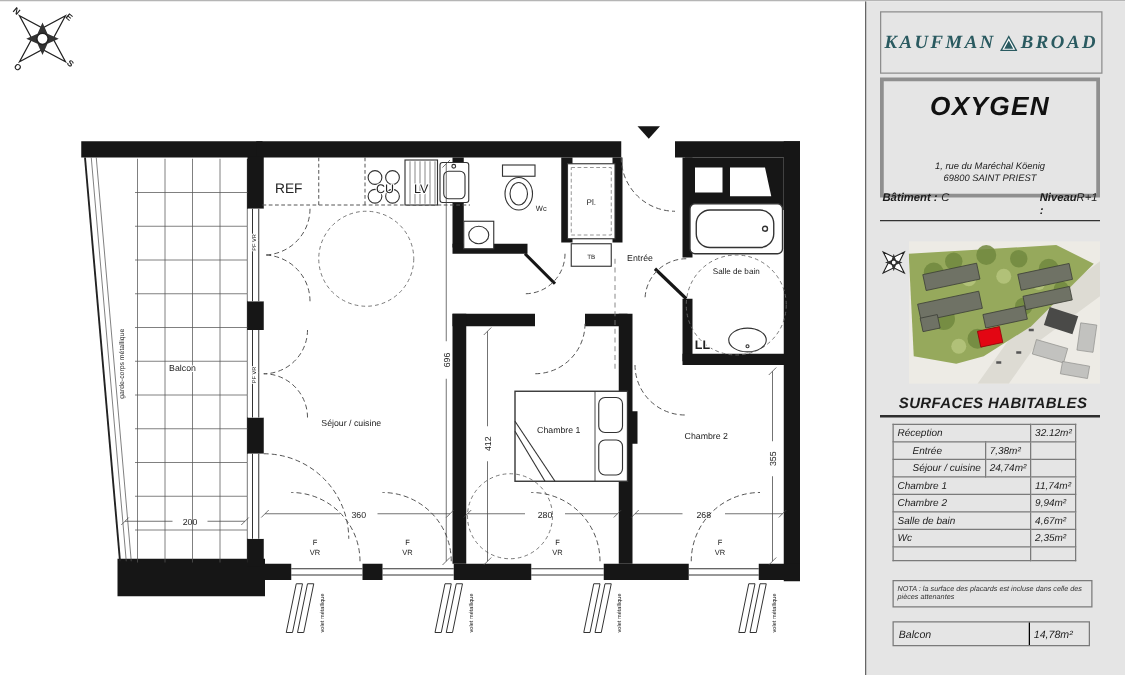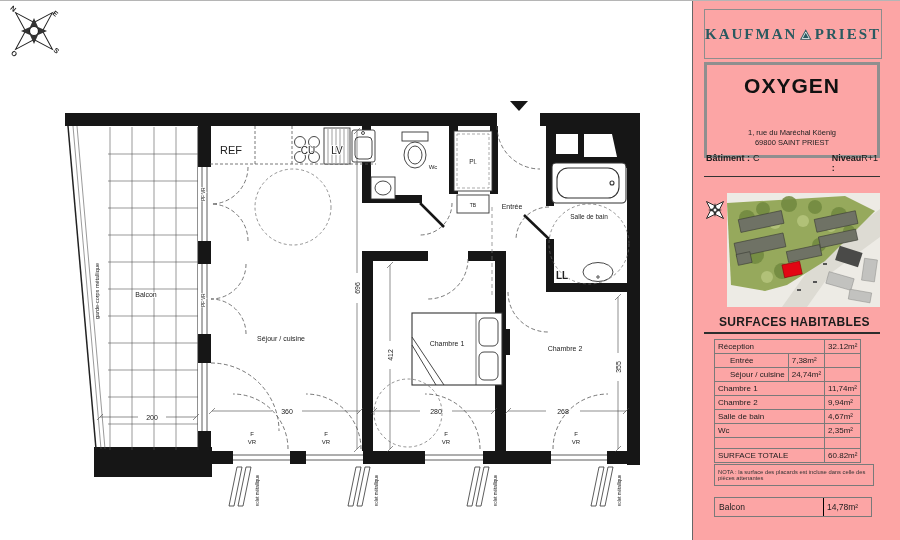--- a/index.html
+++ b/index.html
@@ -3,21 +3,21 @@
 <meta charset="utf-8">
 <style>
   html,body{margin:0;padding:0;background:#fff;}
   .page{position:relative;width:900px;height:540px;background:#ffffff;overflow:hidden;
         font-family:"Liberation Sans",sans-serif;color:#1c1c1c;border-top:1px solid #b5b5b5;box-sizing:border-box;}
   .plan-svg{position:absolute;left:0;top:0;}
   svg{font-family:"Liberation Sans",sans-serif;}
   svg text{fill:#222;}
   .halo{paint-order:stroke;stroke:#ffffff;stroke-width:1.6px;}
   
-  .panel{position:absolute;left:692px;top:0;width:208px;height:540px;border-left:1px solid #666;background:#fca5a5;}
+  .panel{position:absolute;left:692px;top:0;width:208px;height:540px;border-left:1px solid #666;background:#e5e5e5;font-style:italic;}
   .logo-box{position:absolute;left:11px;top:8px;width:176px;height:48px;border:1px solid #8d8d8d;
             display:flex;align-items:center;justify-content:center;gap:3px;
             font-family:"Liberation Serif",serif;font-weight:bold;font-size:15px;letter-spacing:2px;color:#2a5a60;}
   .oxygen-box{position:absolute;left:11px;top:61px;width:170px;height:74px;border:3px solid #8f8f8f;
               display:flex;flex-direction:column;align-items:center;justify-content:space-between;padding:9px 0 7px 0;}
   .oxygen-title{font-size:21px;font-weight:bold;letter-spacing:1px;color:#111;}
   .addr{font-size:7.5px;line-height:1.35;text-align:center;color:#222;}
   .info-grid{position:absolute;left:11px;top:150px;width:176px;font-size:9px;}
   .info-row{display:flex;align-items:baseline;padding:2px 2px 3px 2px;}
   .info-row.first{border-bottom:1.5px solid #333;gap:40px;}
@@ -322,21 +322,21 @@
 </svg>
 
 <div class="panel">
 
   <div class="logo-box">
     <span>KAUFMAN</span>
     <svg width="14" height="13" viewBox="0 0 20 18">
       <polygon points="10,0 20,18 0,18" fill="#2a5a60"></polygon>
       <polygon points="10,4.5 16.2,16 3.8,16" fill="none" stroke="#fff" stroke-width="1.4"></polygon>
     </svg>
-    <span>PRIEST</span>
+    <span>BROAD</span>
   </div>
 
   <div class="oxygen-box">
     <div class="oxygen-title">OXYGEN</div>
     <div class="addr">
       <div>1, rue du Maréchal Köenig</div>
       <div>69800 SAINT PRIEST</div>
     </div>
   </div>
 
@@ -436,24 +436,20 @@
         <td class="c3">4,67m²</td>
       </tr>
       <tr>
         <td colspan="2">Wc</td>
         <td class="c3">2,35m²</td>
       </tr>
       <tr class="spacer">
         <td colspan="2"></td>
         <td class="c3"></td>
       </tr>
-      <tr>
-        <td colspan="2">SURFACE TOTALE</td>
-        <td class="c3">60.82m²</td>
-      </tr>
     </tbody>
   </table>
 
   <div class="nota">NOTA : la surface des placards est incluse dans celle des pièces attenantes</div>
 
   <div class="balcon-row">
     <span class="bl">Balcon</span>
     <span class="bv">14,78m²</span>
   </div>
 

